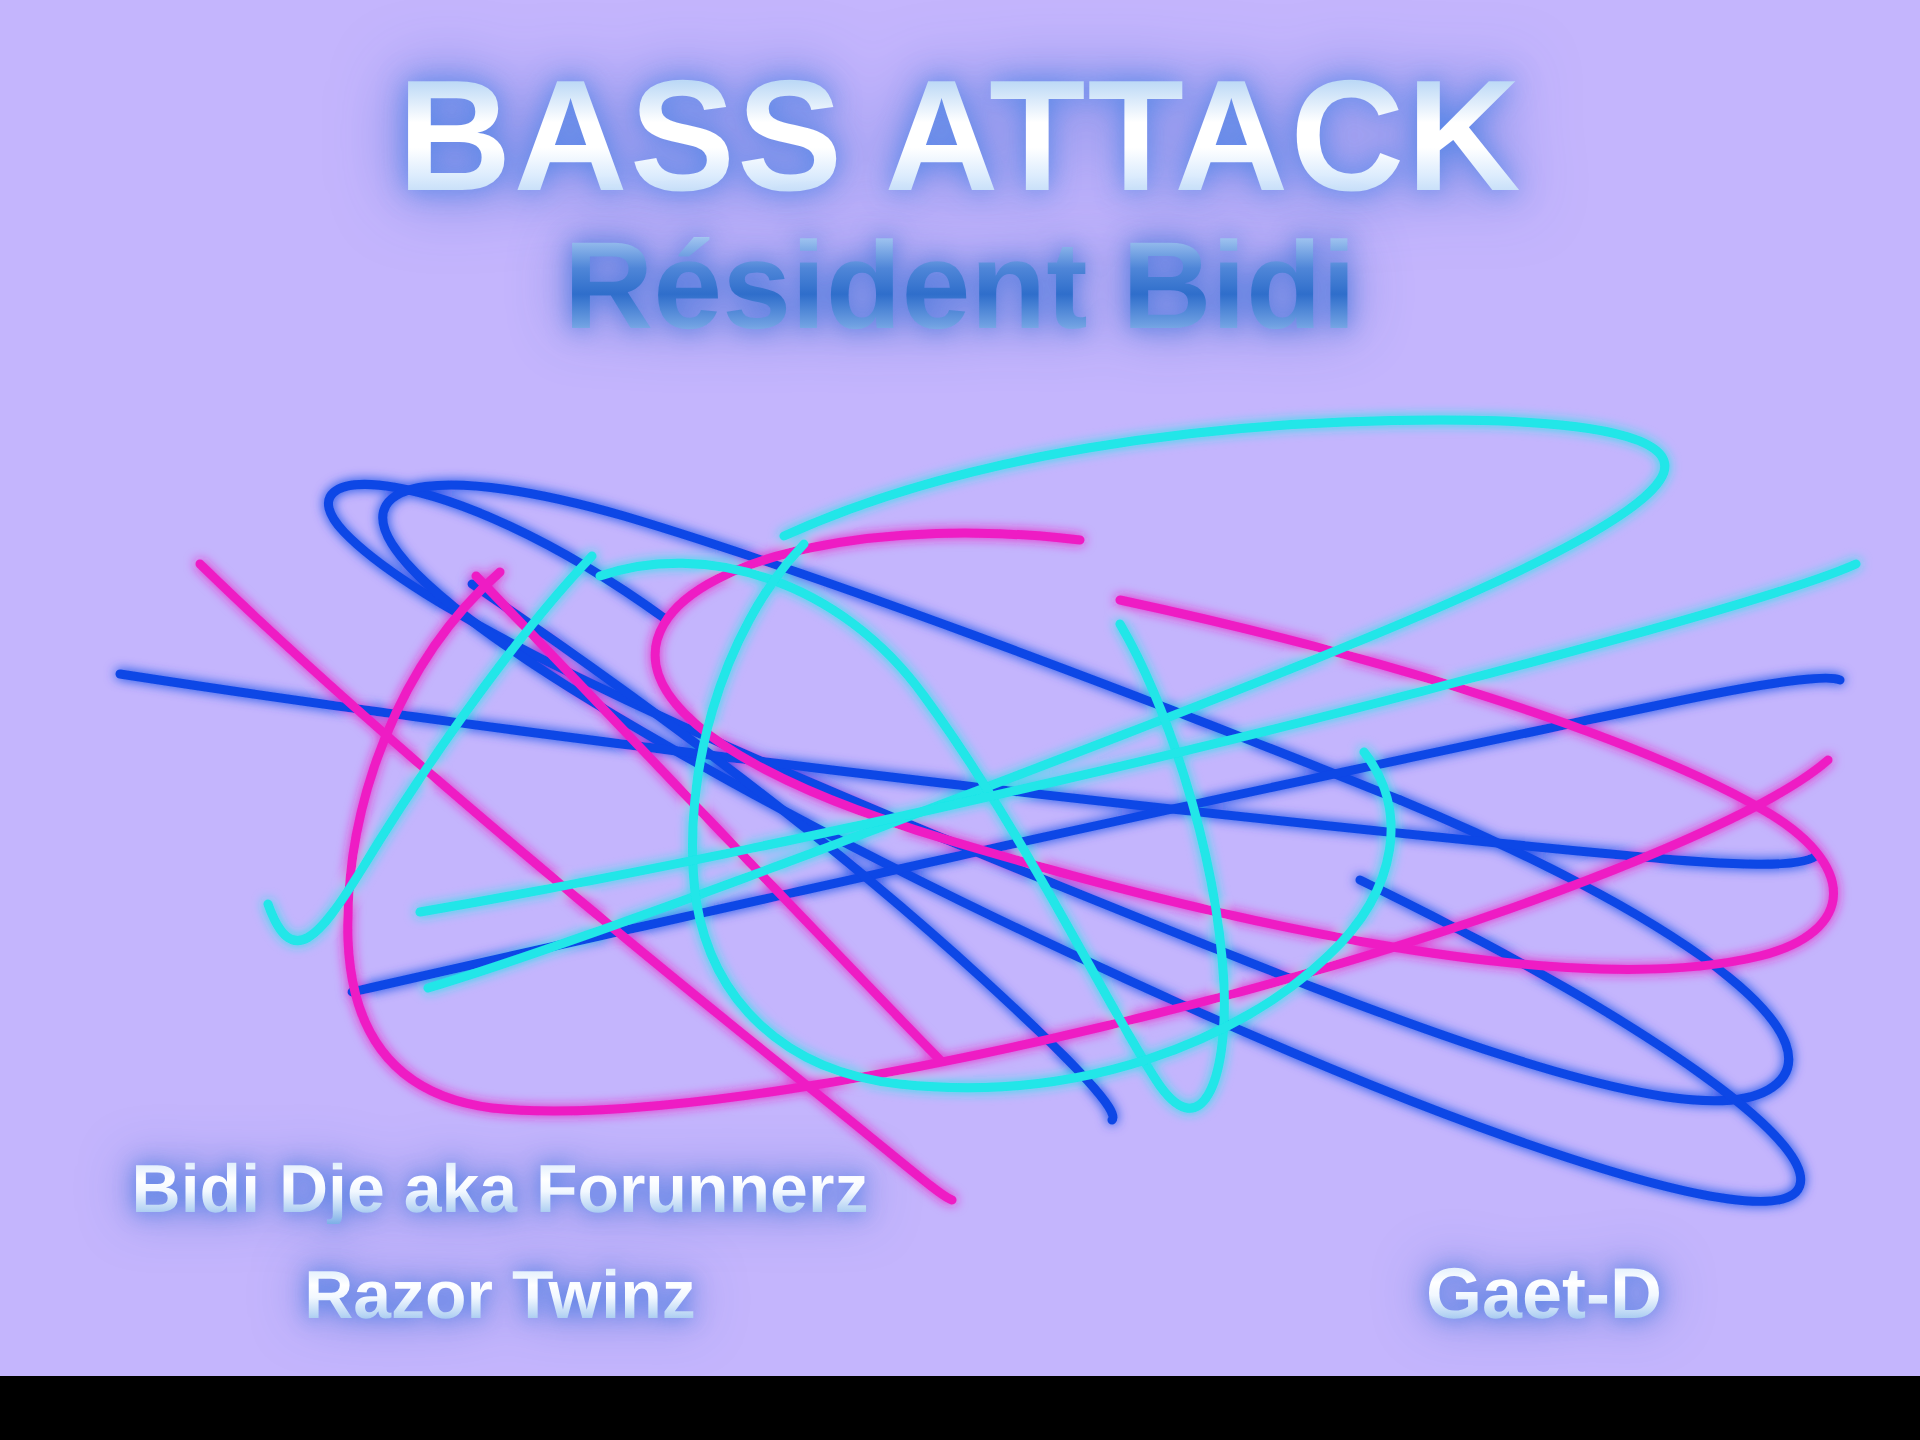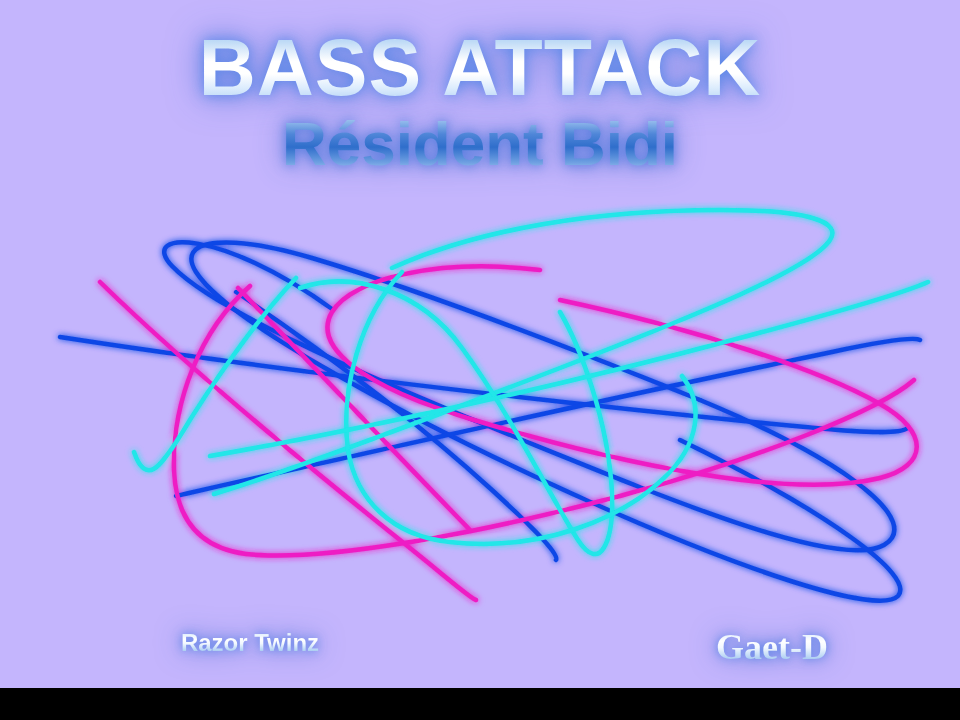--- a/index.html
+++ b/index.html
@@ -104,23 +104,23 @@
         #7fb0e8 100%);
     -webkit-background-clip: text;
     background-clip: text;
     color: transparent;
     -webkit-text-fill-color: transparent;
     filter: drop-shadow(0 0 5px rgba(60,120,225,0.85))
             drop-shadow(0 0 12px rgba(35,85,195,0.50));
   }
 
   #credit-left-1  { left: 0;   top: 578px; width: 500px; text-align: center; font-size: 34px; }
-  #credit-left-2  { left: 0;   top: 631px; width: 500px; text-align: center; font-size: 24px; }
+  #credit-left-2  { left: 0;   top: 631px; width: 500px; text-align: center; font-size: 34px; }
   #credit-right-1 { left: 596px; top: 575px; width: 364px; text-align: center; font-size: 36px; }
-  #credit-right-2 { left: 590px; top: 629px; width: 364px; text-align: center; font-size: 36px; font-family: Liberation Serif, serif; }
+  #credit-right-2 { left: 590px; top: 629px; width: 364px; text-align: center; font-size: 36px; }
 </style>
 </head>
 <body style="background: rgb(0, 0, 0);">
 
 <div id="flyer">
 
   <svg id="laser-canvas" viewBox="0 0 960 720" width="960" height="720" aria-hidden="true">
     <defs>
       <filter id="neon-glow" x="-20%" y="-20%" width="140%" height="140%">
         <feGaussianBlur stdDeviation="3" result="blur"></feGaussianBlur>
@@ -146,16 +146,17 @@
         <path d="M 402 272 C 360 316 340 390 348 450 C 356 500 392 536 450 542 C 540 552 620 520 664 478 C 700 444 704 404 682 376" stroke="#20E6E8" stroke-width="4.5"></path>
         <path d="M 210 456 C 360 430 560 386 740 338 C 842 311 906 292 928 282" stroke="#20E6E8" stroke-width="4.5"></path>
       </g>
   </svg>
 
   <div id="headline-block">
     <div class="main-title">BASS ATTACK</div>
     <div class="sub-title">Résident Bidi</div>
   </div>
 
+  <div class="credit-line" id="credit-left-1">Bidi Dje aka Forunnerz</div>
   <div class="credit-line" id="credit-left-2">Razor Twinz</div>
   <div class="credit-line" id="credit-right-2">Gaet-D</div>
 
 </div>
 
 </body></html>

